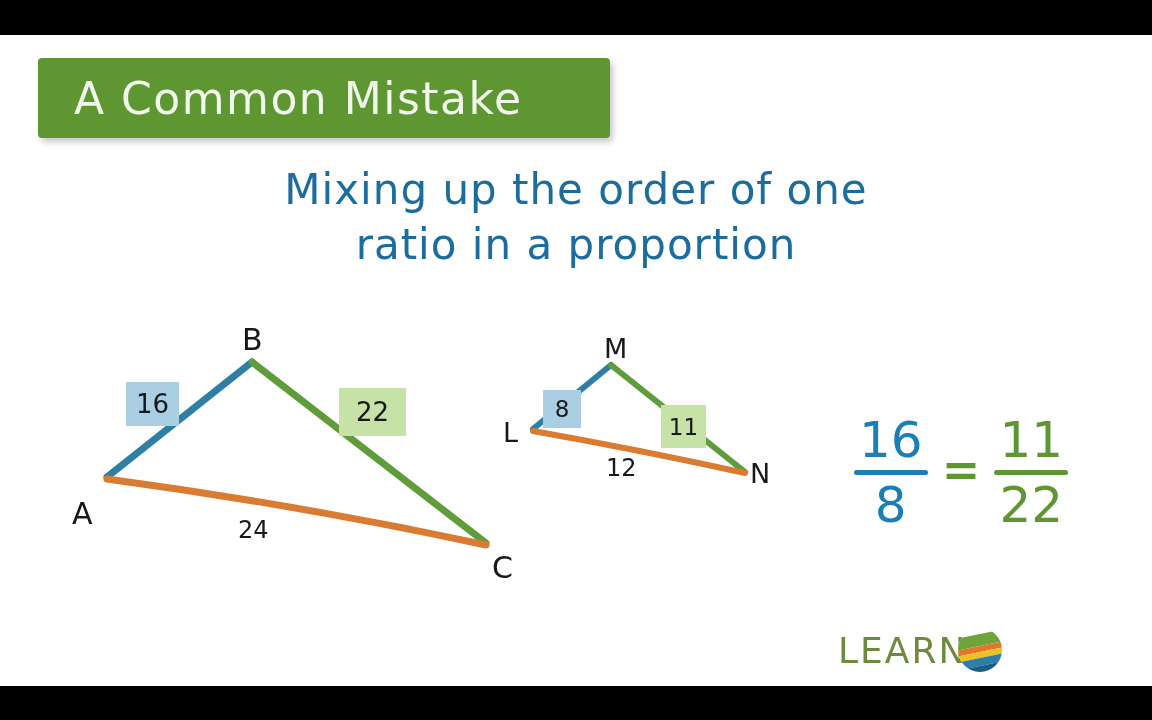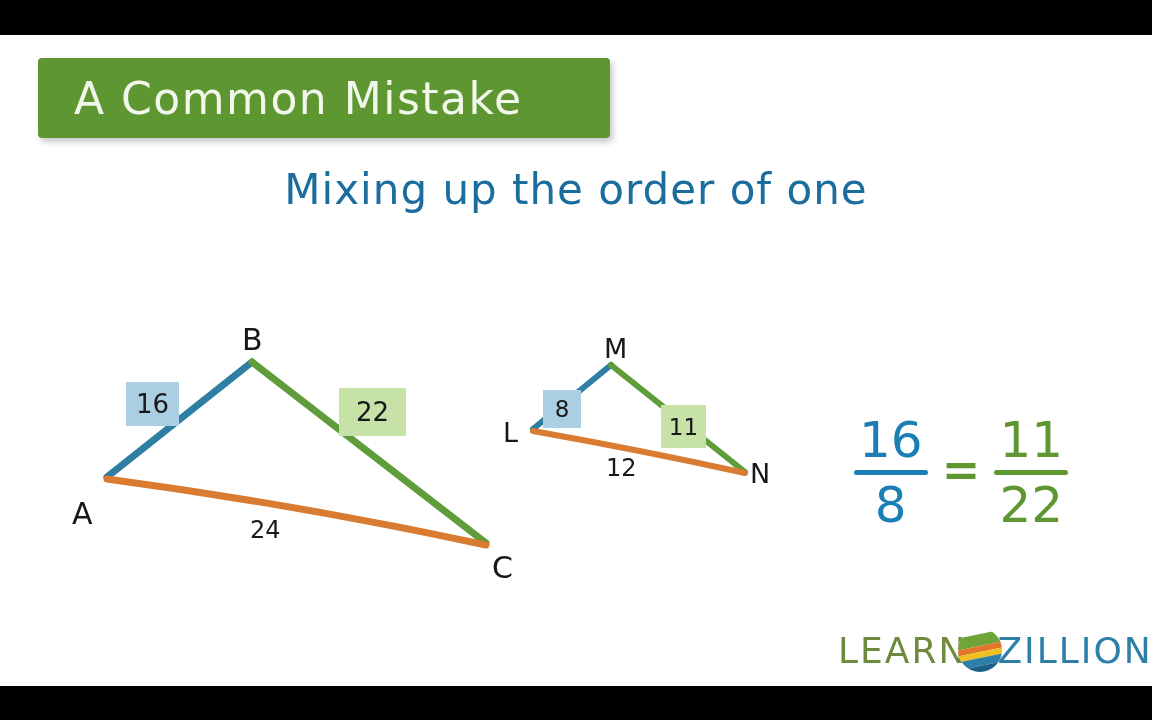--- a/index.html
+++ b/index.html
@@ -191,20 +191,21 @@
   <div class="letterbox letterbox-bottom"></div>
 
   <div class="slide">
 
     <div class="title-banner">
       <span class="title-text">A Common Mistake</span>
     </div>
 
     <div class="subtitle">
       <span class="subtitle-line">Mixing up the order of one</span>
+      <span class="subtitle-line">ratio in a proportion</span>
     </div>
 
     <div class="diagram">
 
       <svg width="1152" height="651" style="position:absolute;left:0;top:0;">
 
         <line x1="107" y1="442" x2="252" y2="327" stroke="#2E7FA3" stroke-width="7" stroke-linecap="round"></line>
         <line x1="252" y1="327" x2="486" y2="508" stroke="#5F9C3A" stroke-width="7" stroke-linecap="round"></line>
         <path d="M107,444 Q300,470 486,510" stroke="#D97B30" stroke-width="7" fill="none" stroke-linecap="round"></path>
 
@@ -212,21 +213,21 @@
         <line x1="611" y1="330" x2="745" y2="437" stroke="#5F9C3A" stroke-width="6" stroke-linecap="round"></line>
         <path d="M533,396 Q640,415 745,438" stroke="#D97B30" stroke-width="6" fill="none" stroke-linecap="round"></path>
       </svg>
 
       <span class="vtx-label" style="left:72px;top:464px;">A</span>
       <span class="vtx-label" style="left:242px;top:290px;">B</span>
       <span class="vtx-label" style="left:492px;top:518px;">C</span>
 
       <span class="hl-box hl-blue" style="left:126px;top:347px;width:53px;height:44px;">16</span>
       <span class="hl-box hl-green" style="left:339px;top:353px;width:67px;height:48px;">22</span>
-      <span class="side-label" style="left:238px;top:483px;margin-left:12px;">24</span>
+      <span class="side-label" style="left:238px;top:483px;">24</span>
 
       <span class="vtx-label small" style="left:503px;top:384px;">L</span>
       <span class="vtx-label small" style="left:604px;top:300px;">M</span>
       <span class="vtx-label small" style="left:750px;top:425px;">N</span>
 
       <span class="hl-box hl-blue" style="left:543px;top:355px;width:38px;height:38px;font-size:23px;">8</span>
       <span class="hl-box hl-green" style="left:661px;top:370px;width:45px;height:43px;font-size:23px;">11</span>
       <span class="side-label" style="left:606px;top:421px;">12</span>
     </div>
 
@@ -256,17 +257,16 @@
           <circle cx="23" cy="23" r="22" fill="#ffffff"></circle>
           <g clip-path="url(#c)">
             <path d="M-2,12 L48,2 L48,14 L-2,24 Z" fill="#6FA439"></path>
             <path d="M-2,24 L48,14 L48,20 L-2,30 Z" fill="#E2762B"></path>
             <path d="M-2,30 L48,20 L48,26 L-2,36 Z" fill="#EFC022"></path>
             <path d="M-2,36 L48,26 L48,34 L-2,44 Z" fill="#2E7FA8"></path>
             <path d="M-2,44 L48,34 L48,48 L-2,52 Z" fill="#1C5F86"></path>
           </g>
         </svg>
       </span>
-      <span class="logo-zillion">ZILLION</span>
     </div>
 
   </div>
 </div>
 
 </body></html>

